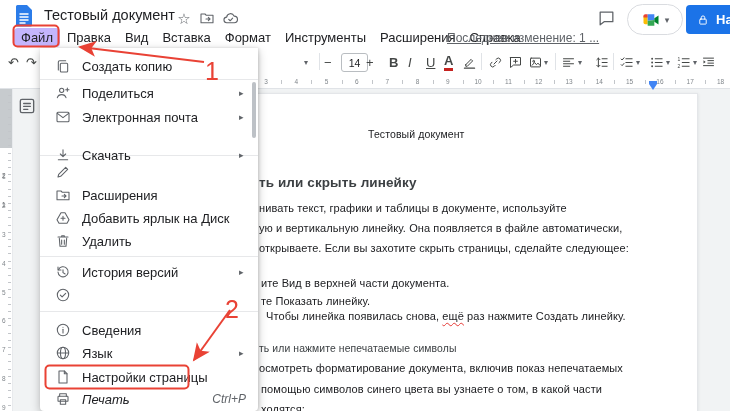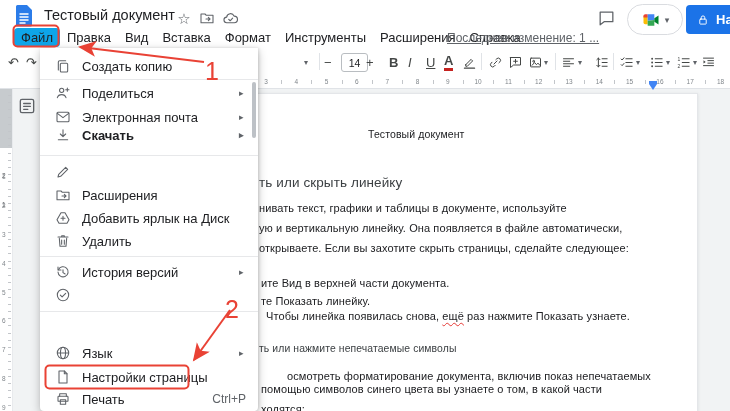--- a/index.html
+++ b/index.html
@@ -31,21 +31,21 @@
 
   
   .header{position:absolute;left:0;top:0;width:730px;height:48px;background:#fff;z-index:5}
   .docs-logo{position:absolute;left:12px;top:3px;width:24px;height:28px}
   .doc-title{position:absolute;left:44px;top:7px;font-size:14.5px;color:#202124}
   .title-ic{position:absolute;top:10px;width:18px;height:18px;color:#5f6368;cursor:pointer}
   .star{left:175px;font-size:15px;line-height:18px;text-align:center}
   .mvic{left:199px}.cldic{left:222px}
   .menubar{position:absolute;left:14px;top:27px;height:21px;display:flex;align-items:center}
   .mb-item{font-size:13px;color:#202124;padding:2px 7px;border-radius:4px;cursor:pointer;white-space:nowrap}
-  .mb-item.active{background:#0ea5e9}
+  .mb-item.active{background:#c4b5fd}
   .lastedit{position:absolute;left:447px;top:31px;font-size:12px;color:#5f6368;text-decoration:underline;cursor:pointer;white-space:nowrap}
   .hdr-comment{position:absolute;left:597px;top:9px;width:21px;height:21px;color:#5f6368;cursor:pointer}
   .meet-pill{position:absolute;left:627px;top:4px;width:54px;height:29px;border:1px solid #dadce0;border-radius:16px;
              display:flex;align-items:center;justify-content:center;gap:4px;cursor:pointer;background:#fff}
   .meet-caret{font-size:9px;color:#5f6368}
   .share-btn{position:absolute;left:686px;top:5px;height:29px;width:70px;background:#1b73e8;border-radius:4px;color:#fff;
              display:flex;align-items:center;padding-left:10px;gap:6px;font-size:13px;font-weight:bold;cursor:pointer}
 
   
   .toolbar{position:absolute;left:0;top:48px;width:730px;height:28px;background:#fff;z-index:3}
@@ -75,29 +75,29 @@
 </style>
 </head>
 <body>
 
 <div id="stage">
 
   <div class="canvas"></div>
   <div class="page"></div>
   <div id="doclines">
       <div class="docline t" style="left: 368px; top: 128px;">Тестовый документ</div>
-      <div class="docline h1" style="left: 259px; top: 175px;">ть или скрыть линейку</div>
+      <div class="docline h1" style="left: 259px; top: 175px; font-weight: bold;">ть или скрыть линейку</div>
       <div class="docline" style="left: 259px; top: 202px;">нивать текст, графики и таблицы в документе, используйте</div>
       <div class="docline" style="left: 259px; top: 222px;">ую и вертикальную линейку.  Она появляется в файле автоматически,</div>
       <div class="docline" style="left: 259px; top: 242px;">открываете. Если вы захотите скрыть страницы, сделайте следующее:</div>
       <div class="docline" style="left: 261px; top: 277px;">ите Вид в верхней части документа.</div>
       <div class="docline" style="left: 261px; top: 295px;">те Показать линейку.</div>
-      <div class="docline" style="left: 266px; top: 310px;"><span>Чтобы линейка появилась снова, </span><span class="miss">ещё</span><span> раз нажмите Показать узнаете.</span></div>
+      <div class="docline" style="left: 266px; top: 310px;"><span>Чтобы линейка появилась снова, </span><span class="miss">ещё</span><span> раз нажмите Создать линейку.</span></div>
       <div class="docline h2" style="left: 259px; top: 343px;">ть или нажмите непечатаемые символы</div>
-      <div class="docline" style="left: 259px; top: 370px; margin-left: 28px;">осмотреть форматирование документа, включив показ непечатаемых</div>
+      <div class="docline" style="left: 259px; top: 362px;">осмотреть форматирование документа, включив показ непечатаемых</div>
       <div class="docline" style="left: 261px; top: 383px;">помощью символов синего цвета вы узнаете о том, в какой части</div>
       <div class="docline" style="left: 261px; top: 403px;">ходятся:</div>
     </div>
 
   <div class="vruler">
       <div class="vstrip"></div>
       <span class="vnum onstrip" style="top: 84px;">2</span>
       <span class="vnum onstrip" style="top: 113px;">1</span>
       <span class="vnum" style="top: 84.9px;">1</span>
       <span class="vnum" style="top: 113.8px;">2</span>
@@ -381,21 +381,21 @@
       <div class="fm-row" style="top: 58px;">
         <span class="icon fm-ic">
           <svg width="16" height="16" viewBox="0 0 24 24" fill="none" stroke="currentColor" stroke-width="1.6" stroke-linecap="round" stroke-linejoin="round">
             <rect x="3" y="5" width="18" height="14" rx="1.5"></rect>
             <path d="M3.5 6.5 12 13l8.5-6.5"></path>
           </svg>
         </span>
         <span class="fm-label">Электронная почта</span>
         <span class="fm-sub">▸</span>
       </div>
-      <div class="fm-row" style="top: 76px; font-weight: bold;">
+      <div class="fm-row" style="top: 96px;">
         <span class="icon fm-ic">
           <svg width="16" height="16" viewBox="0 0 24 24" fill="none" stroke="currentColor" stroke-width="1.6" stroke-linecap="round" stroke-linejoin="round">
             <path d="M12 4v10M8 10.5l4 4 4-4M5 19h14"></path>
           </svg>
         </span>
         <span class="fm-label">Скачать</span>
         <span class="fm-sub">▸</span>
       </div>
       <div class="fm-row" style="top: 113px;">
         <span class="icon fm-ic">
@@ -440,20 +440,30 @@
         <span class="fm-label">История версий</span>
         <span class="fm-sub">▸</span>
       </div>
       <div class="fm-row" style="top: 236px;">
         <span class="icon fm-ic">
           <svg width="16" height="16" viewBox="0 0 24 24" fill="none" stroke="currentColor" stroke-width="1.6" stroke-linecap="round" stroke-linejoin="round">
             <circle cx="12" cy="12" r="8.5"></circle>
             <path d="M8 12.2l2.7 2.7 5.3-5.4"></path>
           </svg>
         </span>
+      </div>
+      <div class="fm-row" style="top: 271px;">
+        <span class="icon fm-ic">
+          <svg width="16" height="16" viewBox="0 0 24 24" fill="none" stroke="currentColor" stroke-width="1.6" stroke-linecap="round" stroke-linejoin="round">
+            <circle cx="12" cy="12" r="8.5"></circle>
+            <path d="M12 11v5.5"></path>
+            <circle cx="12" cy="7.8" r=".8" fill="currentColor" stroke="none"></circle>
+          </svg>
+        </span>
+        <span class="fm-label">Сведения</span>
       </div>
       <div class="fm-row" style="top: 294px;">
         <span class="icon fm-ic">
           <svg width="16" height="16" viewBox="0 0 24 24" fill="none" stroke="currentColor" stroke-width="1.6" stroke-linecap="round" stroke-linejoin="round">
             <circle cx="12" cy="12" r="8.5"></circle>
             <ellipse cx="12" cy="12" rx="3.8" ry="8.5"></ellipse>
             <path d="M3.5 12h17"></path>
           </svg>
         </span>
         <span class="fm-label">Язык</span>
@@ -461,21 +471,21 @@
       </div>
       <div class="fm-row" style="top: 318px;">
         <span class="icon fm-ic">
           <svg width="16" height="16" viewBox="0 0 24 24" fill="none" stroke="currentColor" stroke-width="1.6" stroke-linecap="round" stroke-linejoin="round">
             <path d="M6 3h8l4 4v14H6V3z"></path>
             <path d="M14 3v4h4"></path>
           </svg>
         </span>
         <span class="fm-label">Настройки страницы</span>
       </div>
-      <div class="fm-row" style="top: 340px;">
+      <div class="fm-row" style="top: 340px; font-style: italic;">
         <span class="icon fm-ic">
           <svg width="16" height="16" viewBox="0 0 24 24" fill="none" stroke="currentColor" stroke-width="1.6" stroke-linecap="round" stroke-linejoin="round">
             <path d="M7 8V4h10v4"></path>
             <rect x="4.5" y="8" width="15" height="7.5" rx="1"></rect>
             <rect x="8" y="13" width="8" height="7"></rect>
           </svg>
         </span>
         <span class="fm-label">Печать</span>
         <span class="fm-short">Ctrl+P</span>
       </div>

